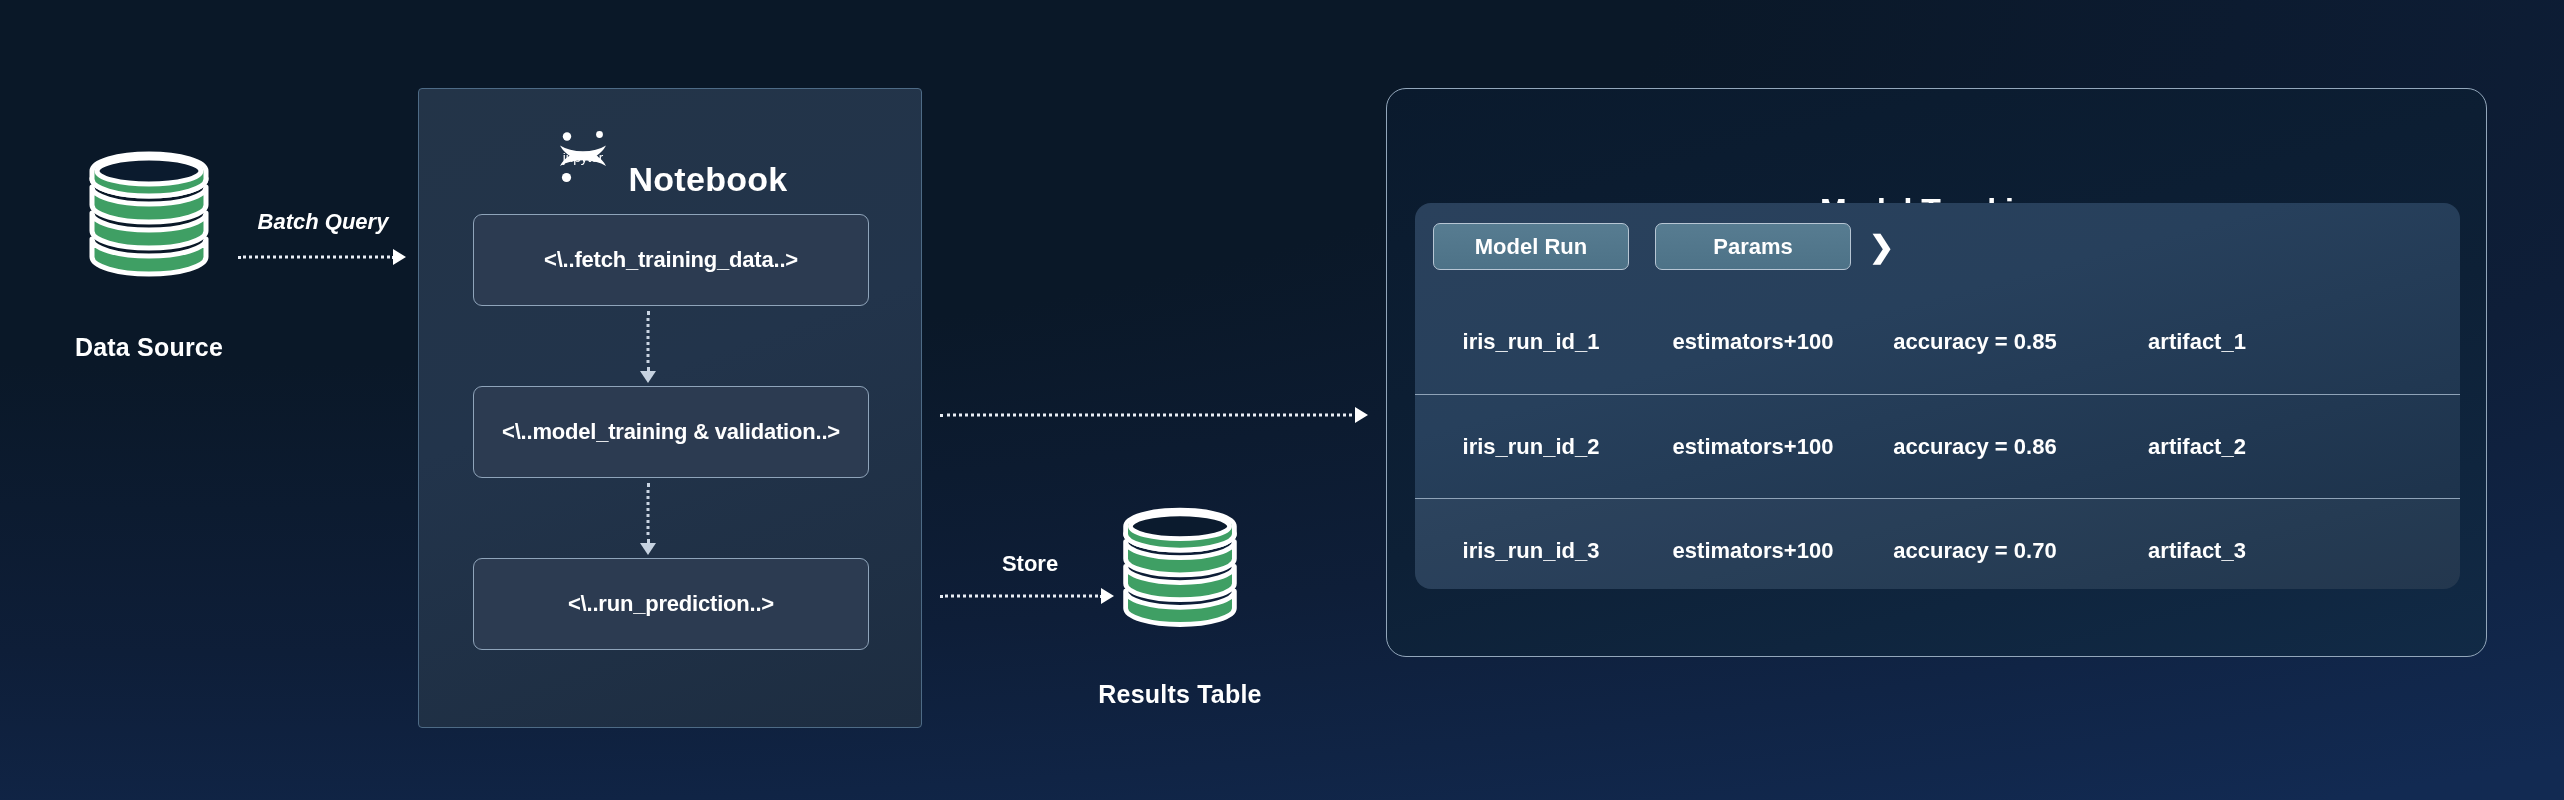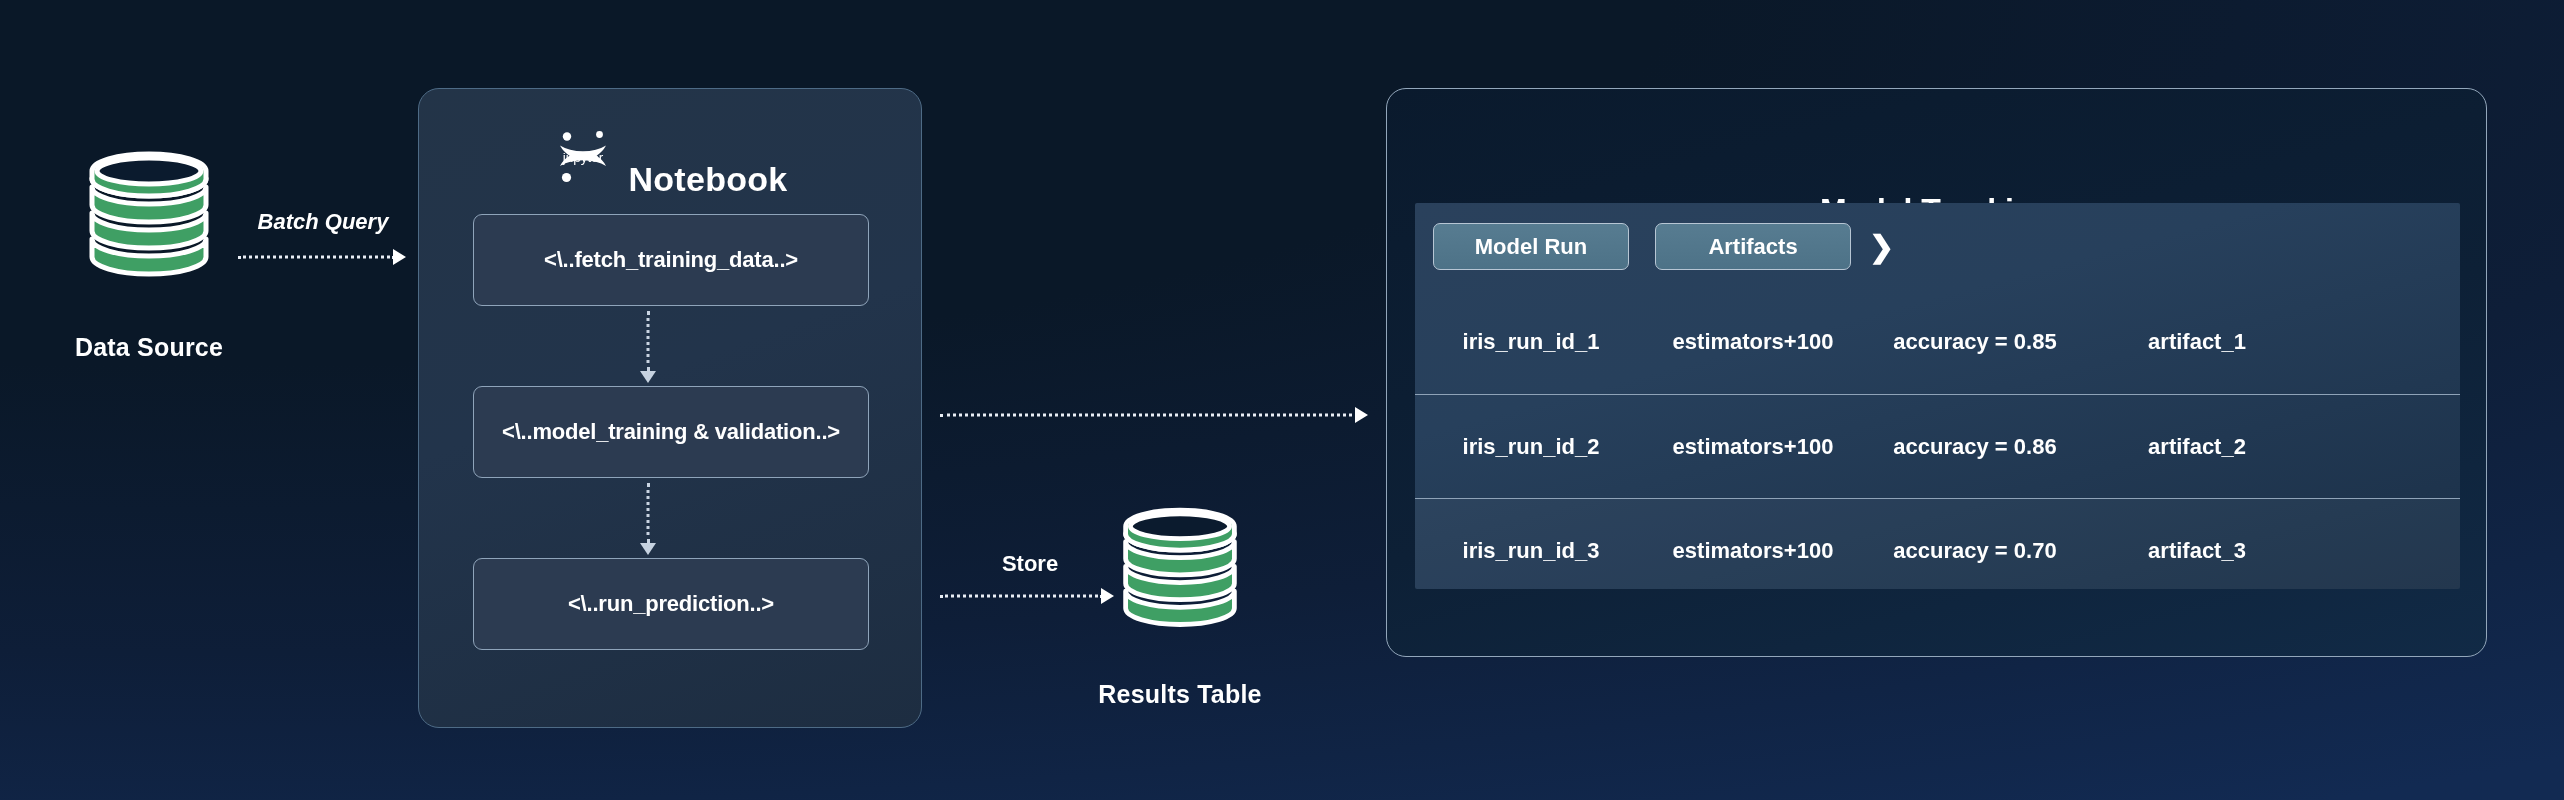--- a/index.html
+++ b/index.html
@@ -86,21 +86,21 @@
     border-left: 8px solid transparent;
     border-right: 8px solid transparent;
     border-top: 12px solid #c6d2e0;
   }
 
   
   #notebook-panel {
     position: absolute;
     left: 418px; top: 88px;
     width: 504px; height: 640px;
-    border-radius: 21px;
+    border-radius: 4px;
     border: 1px solid #4e6b86;
     background: linear-gradient(160deg, #233448 0%, #22344b 45%, #1d2d41 100%);
     box-sizing: border-box;
   }
   #notebook-title-row {
     position: absolute;
     left: 0; right: 0; top: 28px;
     display: flex;
     align-items: center;
     justify-content: center;
@@ -163,21 +163,21 @@
     text-align: center;
     color: #ffffff;
     font-size: 32px;
     font-weight: bold;
   }
 
   #table-card {
     position: absolute;
     left: 28px; top: 114px;
     width: 1045px; height: 386px;
-    border-radius: 2px;
+    border-radius: 16px;
     overflow: hidden;
     background: linear-gradient(165deg, #2a415c 0%, #27405c 35%, #1b3048 100%);
   }
   #table-header {
     display: flex;
     align-items: center;
     height: 87px;
     padding: 0 0 0 18px;
     box-sizing: border-box;
   }
@@ -328,22 +328,22 @@
     </div>
 
     <div id="tracking-title">Model Tracking</div>
 
     <div id="table-card">
 
       <div id="table-header">
         <div class="th-chip col-1">
           <span>Model Run</span>
         </div>
-        <div class="th-chip col-4">
-          <span>Artifacts</span>
+        <div class="th-chip col-2">
+          <span>Params</span>
         </div>
         <div id="header-chevron">❯</div>
       </div>
 
       <div class="table-row row-1">
         <div class="td col-1">iris_run_id_1</div>
         <div class="td col-2">estimators+100</div>
         <div class="td col-3">accuracy = 0.85</div>
         <div class="td col-4">artifact_1</div>
       </div>

